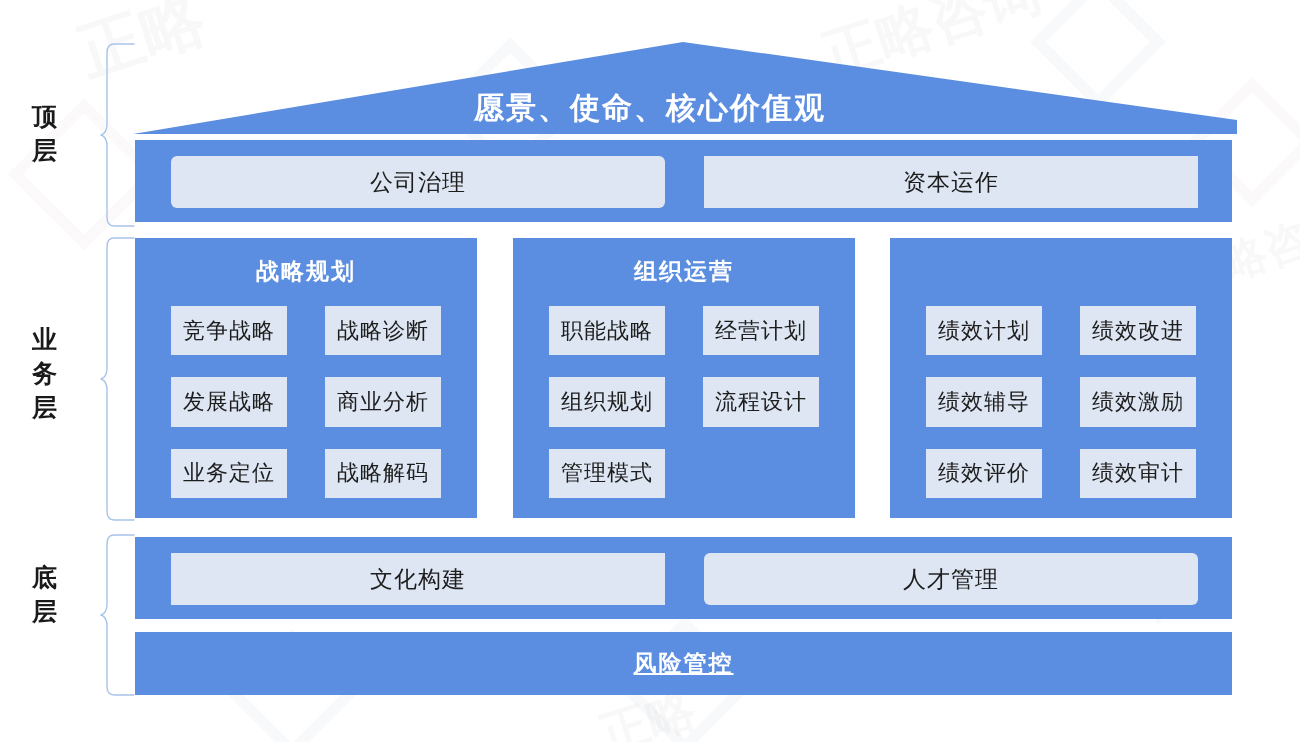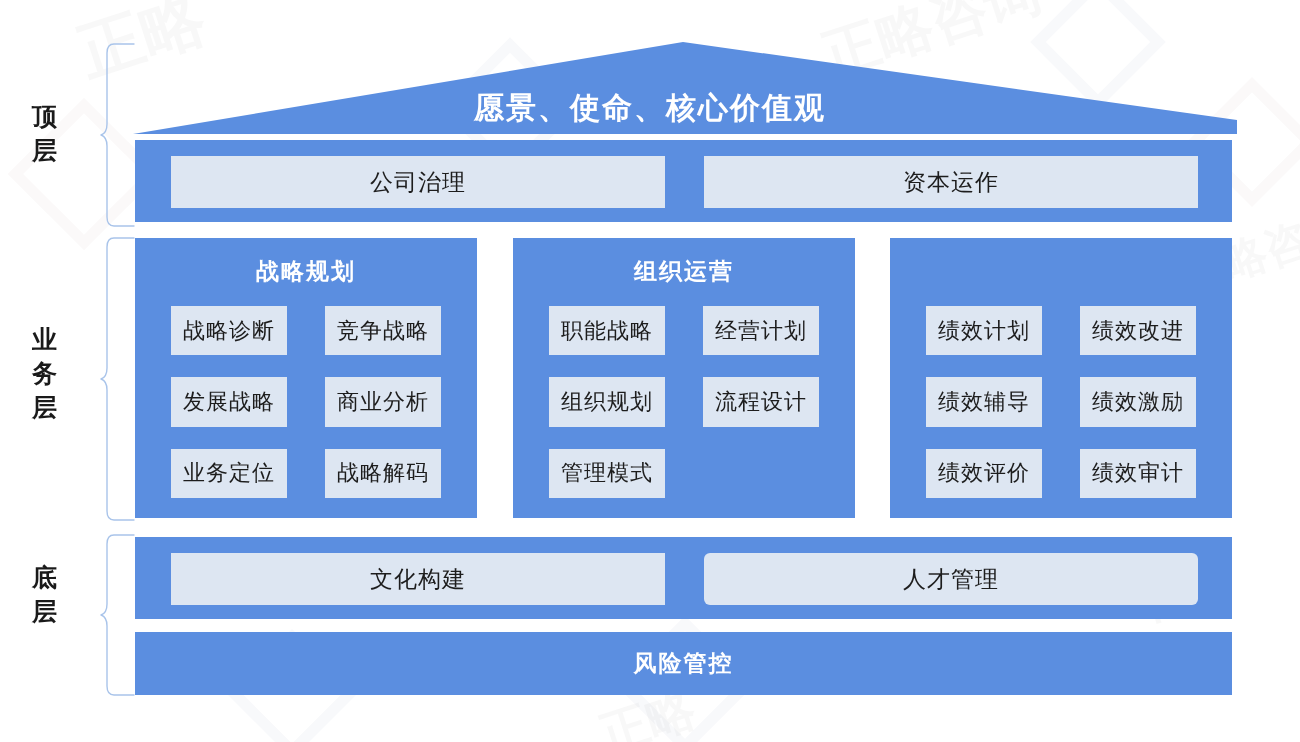--- a/index.html
+++ b/index.html
@@ -134,20 +134,21 @@
     position: absolute;
     left: 0; right: 0; top: 0; bottom: 0;
     display: flex;
     align-items: center;
     justify-content: center;
     color: #ffffff;
     font-family: "DejaVu Sans", "Liberation Sans", sans-serif;
     font-weight: 700;
     font-size: 23px;
     letter-spacing: 2px;
+    text-decoration: underline;
   }
 </style>
 </head>
 <body>
 
 <div id="canvas">
 
   <div class="wm-diamond" style="left:30px; top:120px; width:86px; height:86px;"></div>
   <div class="wm-diamond inner" style="left:460px; top:58px; width:78px; height:78px;"></div>
   <div class="wm-diamond inner" style="left:636px; top:636px; width:76px; height:76px;"></div>
@@ -185,32 +186,32 @@
   </div>
 
   <div class="roof" style="left:133px; top:42px; width:1104px; height:92px;">
     <svg width="1104" height="92" viewBox="0 0 1104 92" preserveAspectRatio="none">
       <polygon points="550,0 1104,78 1104,92 0,92" fill="#5b8ee0"></polygon>
     </svg>
   </div>
   <div class="roof-label" style="left:0; top:88px; width:1300px; text-align:center;">愿景、使命、核心价值观</div>
 
   <div class="blue-band" style="left:135px; top:140px; width:1097px; height:82px;"></div>
-  <div class="inner-box" style="left:171px; top:156px; width:494px; height:52px;">
+  <div class="inner-box" style="left:171px; top:156px; width:494px; height:52px;border-radius:6px;">
     <span>公司治理</span>
   </div>
   <div class="inner-box" style="left:704px; top:156px; width:494px; height:52px;">
     <span>资本运作</span>
   </div>
 
   <div class="biz-col" style="left:135px; width:342px;">
     <div class="biz-col-title">战略规划</div>
     <div class="biz-grid">
+      <div class="biz-cell">竞争战略</div>
       <div class="biz-cell">战略诊断</div>
-      <div class="biz-cell">竞争战略</div>
       <div class="biz-cell">发展战略</div>
       <div class="biz-cell">商业分析</div>
       <div class="biz-cell">业务定位</div>
       <div class="biz-cell">战略解码</div>
     </div>
   </div>
 
   <div class="biz-col" style="left:513px; width:342px;">
     <div class="biz-col-title">组织运营</div>
     <div class="biz-grid">

